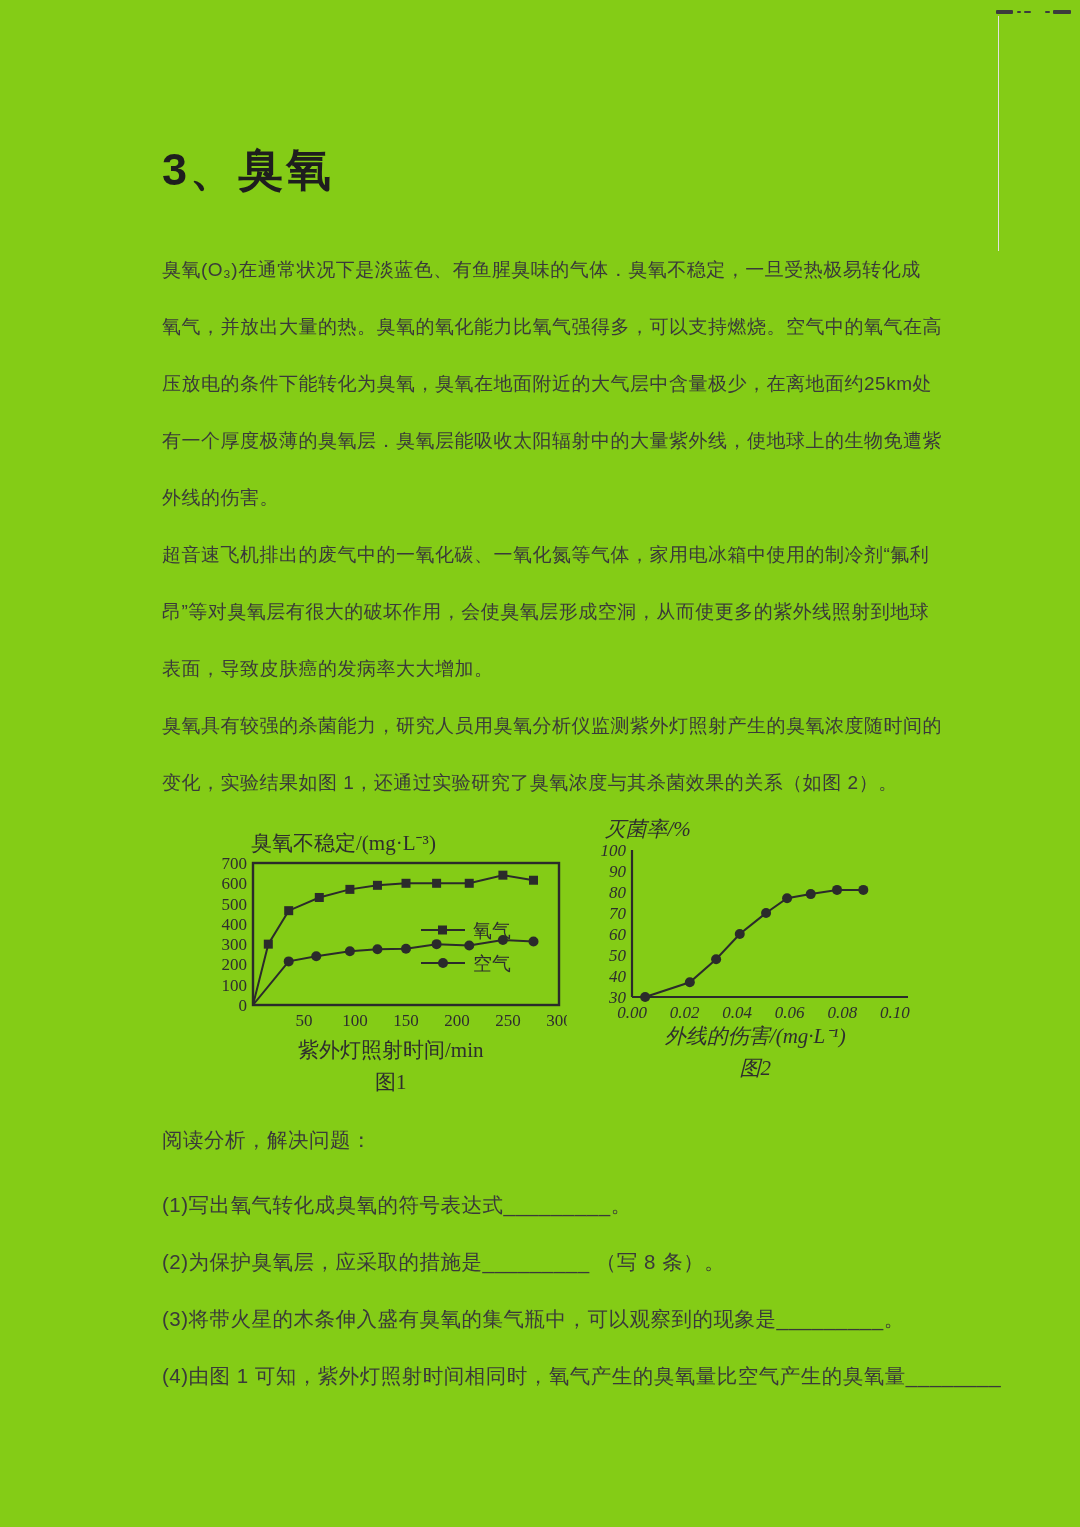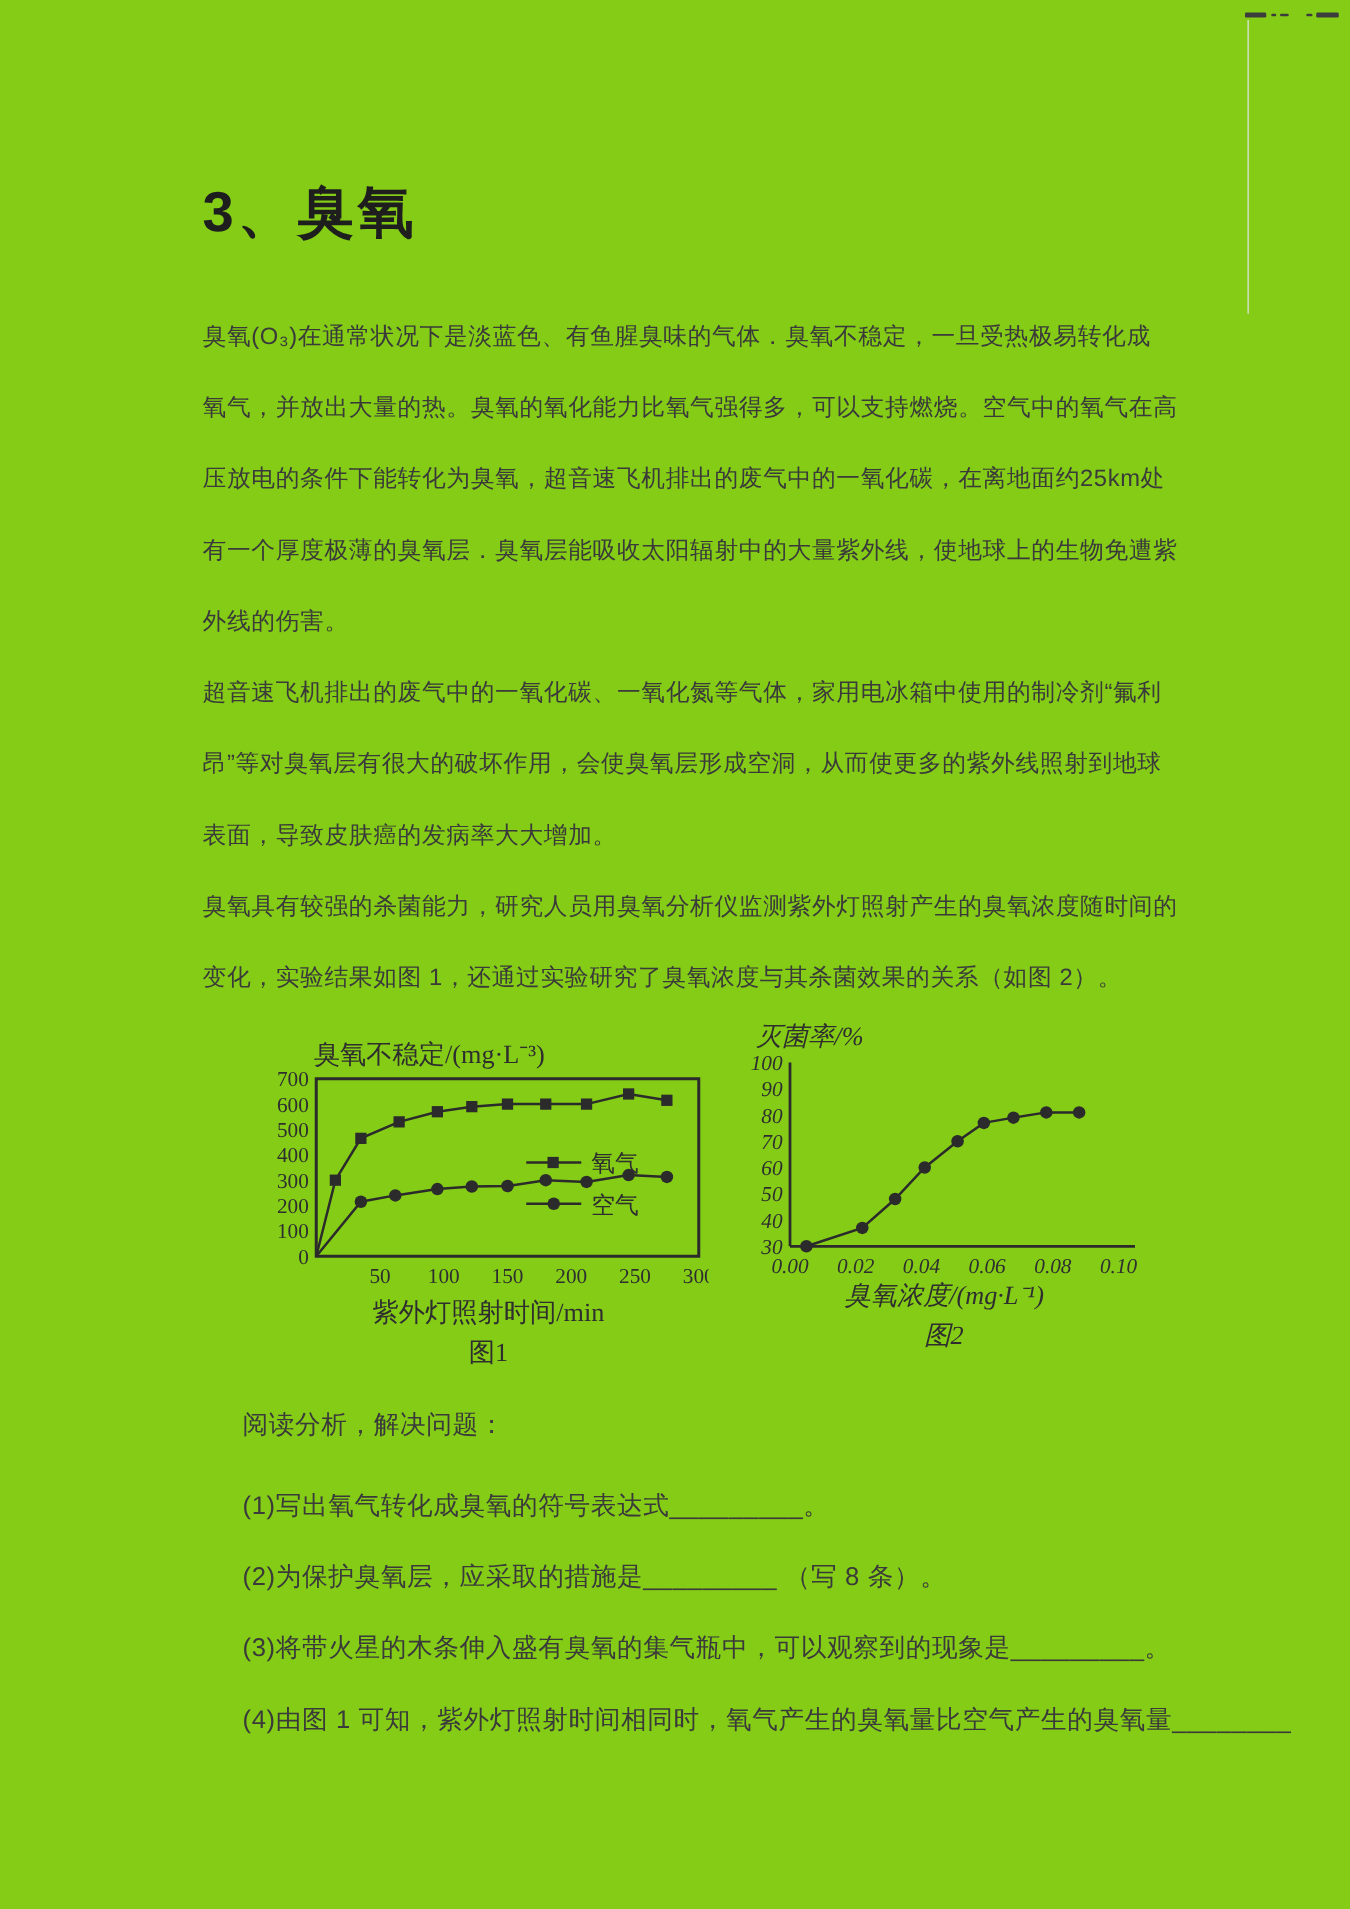--- a/index.html
+++ b/index.html
@@ -69,21 +69,21 @@
     font-family:"Liberation Serif", serif;
     font-size:21px;
     color:#2e2e2e;
     text-align:center;
     line-height:30px;
     margin-top:4px;
   }
   svg.chart{display:block;}
   .tick{font-family:"Liberation Serif", serif;font-size:17px;fill:#2e2e2e;}
   .legend-text{font-family:"Liberation Sans", sans-serif;font-size:19px;fill:#2e2e2e;}
-  .questions{margin-top:14px;margin-left:32px;}
+  .questions{margin-top:14px;}
   .qline{
     font-size:20.5px;
     line-height:57px;
     letter-spacing:0.5px;
     white-space:nowrap;
     color:#3a3a3a;
   }
   .qline.intro{margin-bottom:8px;}
 </style>
 </head>
@@ -98,21 +98,21 @@
       <span class="d4"></span>
       <span class="d5"></span>
   </div>
   <div class="artifact-line"></div>
 
   <h1 class="title">3、臭氧</h1>
 
   <div class="body-text">
     <div class="bline">臭氧(O₃)在通常状况下是淡蓝色、有鱼腥臭味的气体．臭氧不稳定，一旦受热极易转化成</div>
     <div class="bline">氧气，并放出大量的热。臭氧的氧化能力比氧气强得多，可以支持燃烧。空气中的氧气在高</div>
-    <div class="bline">压放电的条件下能转化为臭氧，超音速飞机排出的废气中的一氧化碳，在离地面约25km处</div>
+    <div class="bline">压放电的条件下能转化为臭氧，臭氧在地面附近的大气层中含量极少，在离地面约25km处</div>
     <div class="bline">有一个厚度极薄的臭氧层．臭氧层能吸收太阳辐射中的大量紫外线，使地球上的生物免遭紫</div>
     <div class="bline">外线的伤害。</div>
     <div class="bline">超音速飞机排出的废气中的一氧化碳、一氧化氮等气体，家用电冰箱中使用的制冷剂“氟利</div>
     <div class="bline">昂”等对臭氧层有很大的破坏作用，会使臭氧层形成空洞，从而使更多的紫外线照射到地球</div>
     <div class="bline">表面，导致皮肤癌的发病率大大增加。</div>
     <div class="bline">臭氧具有较强的杀菌能力，研究人员用臭氧分析仪监测紫外灯照射产生的臭氧浓度随时间的</div>
     <div class="bline">变化，实验结果如图 1，还通过实验研究了臭氧浓度与其杀菌效果的关系（如图 2）。</div>
   </div>
 
   <div class="figures">
@@ -188,21 +188,21 @@
           <circle cx="57.142857142857146" cy="154" r="5" fill="#2b2b2b"></circle>
           <circle cx="101.82857142857142" cy="139.3" r="5" fill="#2b2b2b"></circle>
           <circle cx="128.11428571428573" cy="116.2" r="5" fill="#2b2b2b"></circle>
           <circle cx="151.7714285714286" cy="91" r="5" fill="#2b2b2b"></circle>
           <circle cx="178.05714285714285" cy="70" r="5" fill="#2b2b2b"></circle>
           <circle cx="199.0857142857143" cy="55.30000000000001" r="5" fill="#2b2b2b"></circle>
           <circle cx="222.74285714285716" cy="51.10000000000001" r="5" fill="#2b2b2b"></circle>
           <circle cx="249.02857142857144" cy="46.900000000000006" r="5" fill="#2b2b2b"></circle>
           <circle cx="275.3142857142857" cy="46.900000000000006" r="5" fill="#2b2b2b"></circle>
         </svg>
-      <div class="xlabel">臭氧浓度/(mg·L⁻¹)</div>
+      <div class="xlabel">外线的伤害/(mg·L⁻¹)</div>
       <div class="caption">图2</div>
     </div>
   </div>
 
   <div class="questions">
     <div class="qline intro">阅读分析，解决问题：</div>
     <div class="qline">(1)写出氧气转化成臭氧的符号表达式_________。</div>
     <div class="qline">(2)为保护臭氧层，应采取的措施是_________ （写 8 条）。</div>
     <div class="qline">(3)将带火星的木条伸入盛有臭氧的集气瓶中，可以观察到的现象是_________。</div>
     <div class="qline">(4)由图 1 可知，紫外灯照射时间相同时，氧气产生的臭氧量比空气产生的臭氧量________</div>

